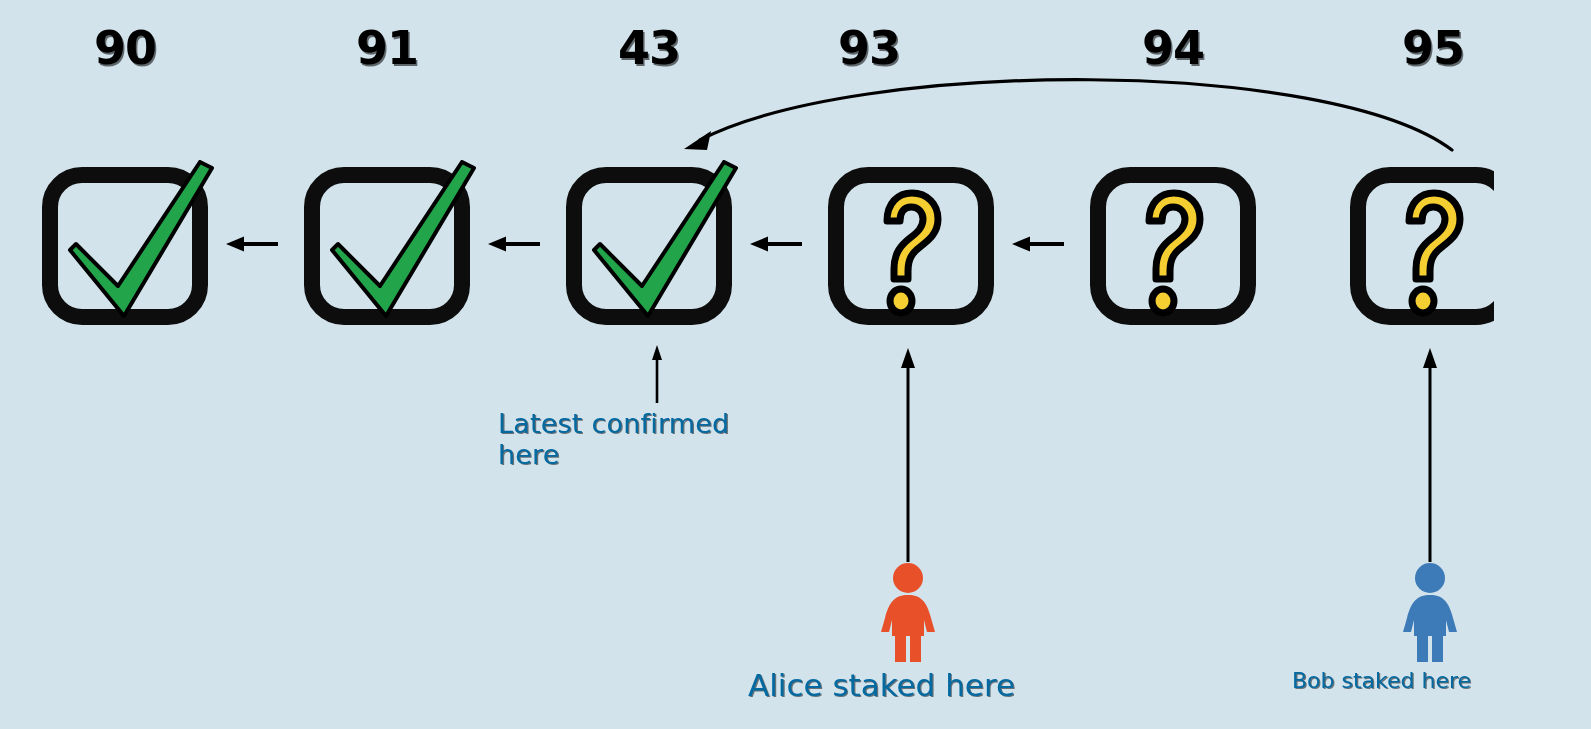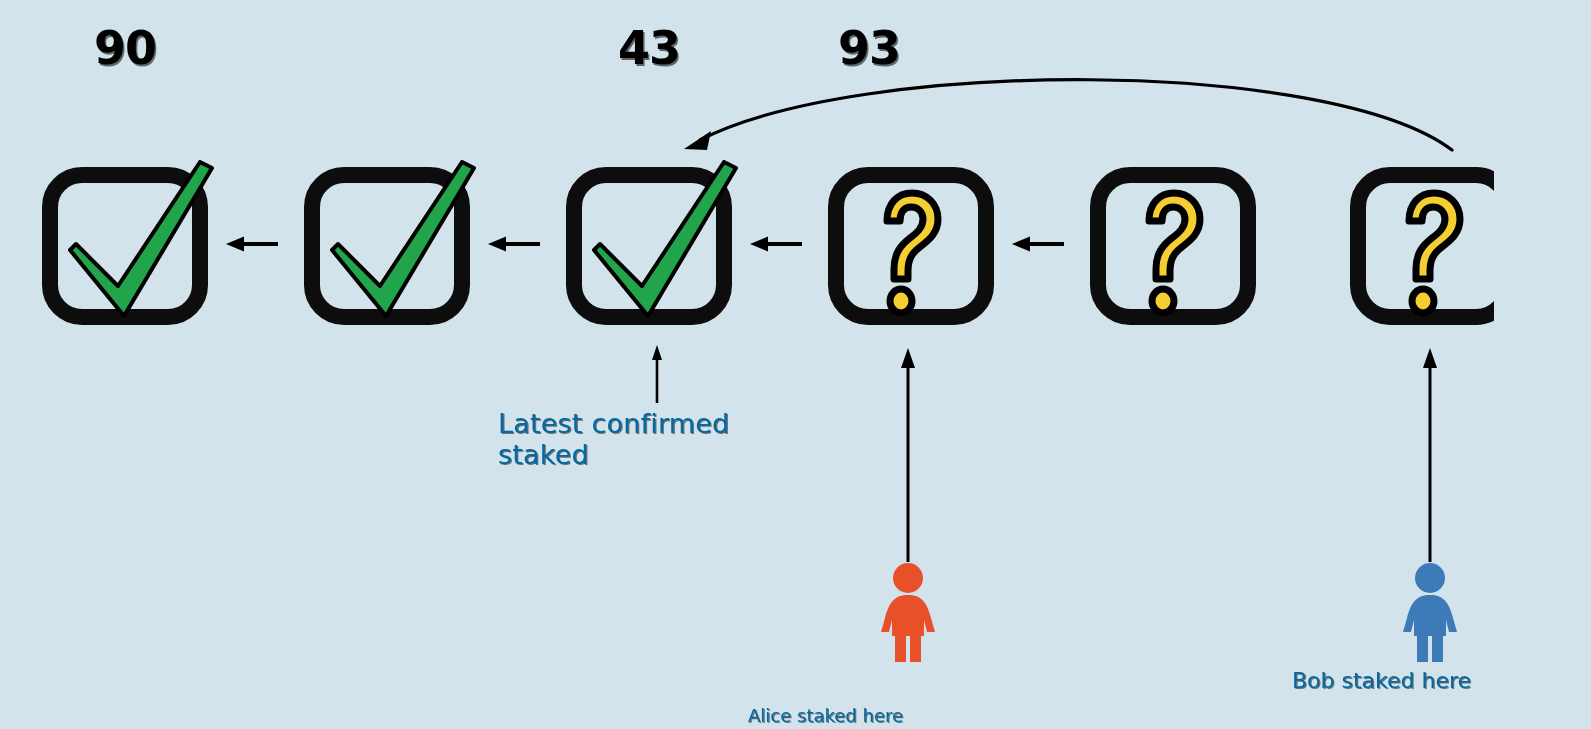--- a/index.html
+++ b/index.html
@@ -79,23 +79,23 @@
   }
   .caption-latest {
     left: 498px;
     top: 408px;
     width: 320px;
     font-size: 27px;
     letter-spacing: 0.2px;
   }
   .caption-alice {
     left: 748px;
-    top: 706px;
+    top: 668px;
     width: 320px;
-    font-size: 18px;
+    font-size: 31px;
   }
   .caption-bob {
     left: 1292px;
     top: 668px;
     width: 300px;
     font-size: 22px;
   }
   
   .person {
     position: absolute;
@@ -103,22 +103,25 @@
     height: 100px;
   }
   .person svg { display: block; }
 </style>
 </head>
 <body>
 
 <div id="stage">
 
   <div class="block-number" style="left:40px">90</div>
+  <div class="block-number" style="left:302px">91</div>
   <div class="block-number" style="left:564px">43</div>
   <div class="block-number" style="left:784px">93</div>
+  <div class="block-number" style="left:1088px">94</div>
+  <div class="block-number" style="left:1348px">95</div>
 
   <div class="block-box" style="left:42px"></div>
   <div class="block-box" style="left:304px"></div>
   <div class="block-box" style="left:566px"></div>
   <div class="block-box" style="left:828px"></div>
   <div class="block-box" style="left:1090px"></div>
   <div class="block-box" style="left:1350px"></div>
 
   <div class="glyph-layer" style="left:40px">
     <svg width="180" height="175" viewBox="0 0 180 175">
@@ -222,20 +225,20 @@
     <svg width="80" height="100" viewBox="0 0 80 100">
       <circle cx="40" cy="16" r="15" fill="#3d7ab8"></circle>
       <path d="M40 33 C27 33 21 40 17 56 L13 70 L21 70 L24 58 L24 74 L56 74 L56 58 L59 70 L67 70 L63 56 C59 40 53 33 40 33 Z" fill="#3d7ab8"></path>
       <rect x="27" y="72" width="11" height="32" fill="#3d7ab8"></rect>
       <rect x="42" y="72" width="11" height="32" fill="#3d7ab8"></rect>
     </svg>
   </div>
 
   <div class="caption caption-latest">
     <span>Latest  confirmed</span><br>
-    <span>staked</span>
+    <span>here</span>
   </div>
 
   <div class="caption caption-alice">Alice staked here</div>
 
   <div class="caption caption-bob">Bob staked here</div>
 
 </div>
 
 </body></html>

